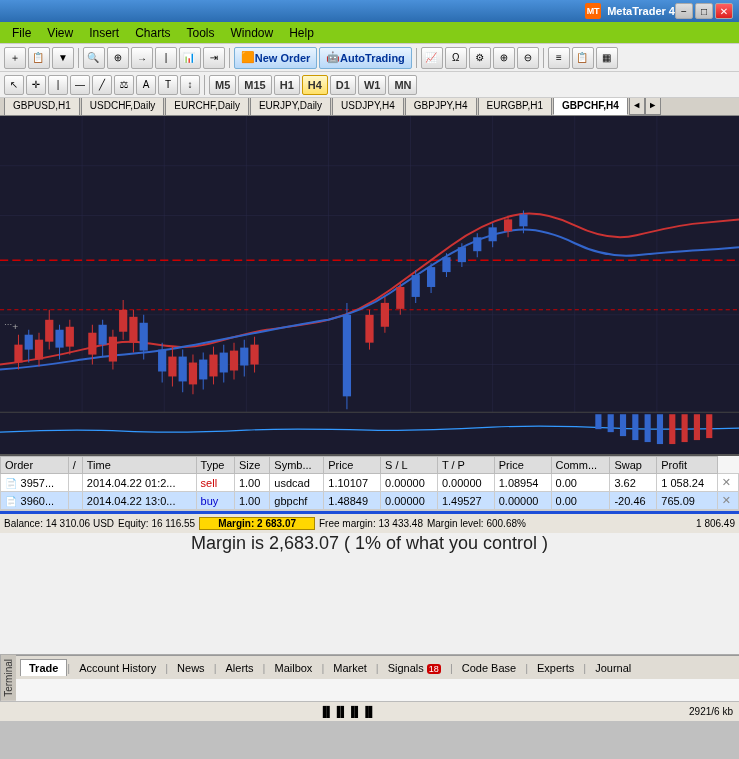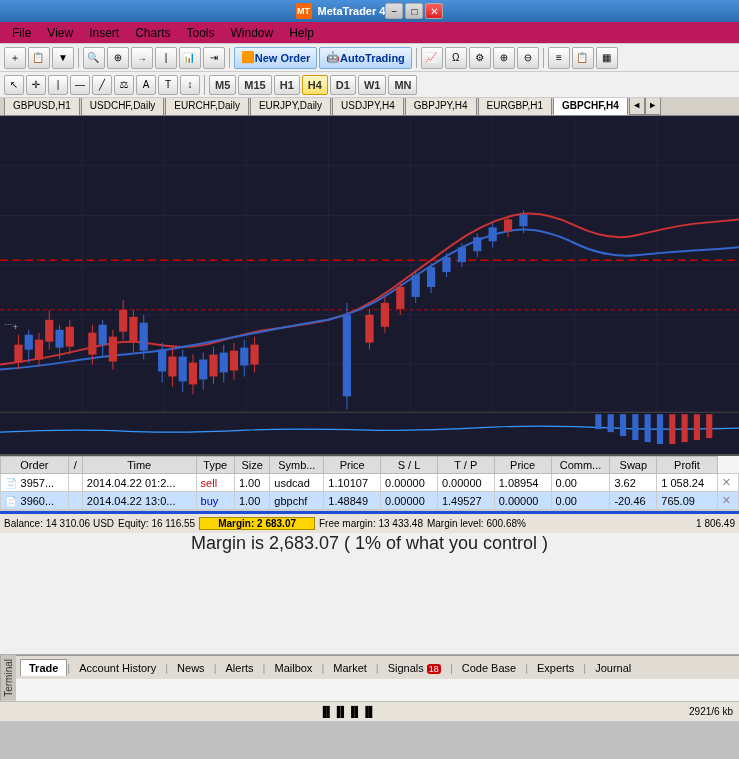--- a/index.html
+++ b/index.html
@@ -1,28 +1,28 @@
 <!DOCTYPE html>
 <html><head>
   <meta charset="utf-8">
   <style>
     * { margin: 0; padding: 0; box-sizing: border-box; }
     body { width: 739px; height: 759px; background: #c0c0c0; font-family: 'Segoe UI', Arial, sans-serif; font-size: 11px; overflow: hidden; }
 
     
-    .title-bar { height: 22px; background: linear-gradient(to bottom, #4a90d9, #2b6cb0); display: flex; align-items: center; justify-content: center; padding: 0 6px; }
+    .title-bar { height: 22px; background: linear-gradient(to bottom, #4a90d9, #2b6cb0); display: flex; align-items: center; justify-content: flex-end; padding: 0 6px; }
     .title-bar-left { display: flex; align-items: center; gap: 6px; }
     .title-bar-icon { width: 16px; height: 16px; background: #ff6600; border-radius: 2px; display: flex; align-items: center; justify-content: center; color: white; font-size: 9px; font-weight: bold; }
     .title-bar-title { color: white; font-size: 11px; font-weight: bold; }
     .title-bar-controls { display: flex; gap: 2px; }
     .title-btn { width: 18px; height: 16px; border: 1px solid #aaa; background: linear-gradient(to bottom, #e0e0e0, #c0c0c0); display: flex; align-items: center; justify-content: center; font-size: 10px; cursor: pointer; border-radius: 2px; }
     .title-btn.close { background: linear-gradient(to bottom, #ff6060, #dd2020); color: white; }
 
     
-    .menu-bar { height: 22px; background: #be185d; display: flex; align-items: center; padding: 0 4px; border-bottom: 1px solid #ccc; }
+    .menu-bar { height: 22px; background: #84cc16; display: flex; align-items: center; padding: 0 4px; border-bottom: 1px solid #ccc; }
     .menu-item { padding: 2px 8px; font-size: 12px; cursor: pointer; color: #000; }
 
     
     .toolbar { height: 28px; background: #f0f0f0; border-bottom: 1px solid #ccc; display: flex; align-items: center; padding: 0 4px; gap: 2px; flex-wrap: nowrap; overflow: hidden; }
     .tb-btn { height: 22px; min-width: 22px; background: linear-gradient(to bottom, #fff, #ddd); border: 1px solid #aaa; border-radius: 2px; display: flex; align-items: center; justify-content: center; cursor: pointer; font-size: 10px; padding: 0 3px; }
     .tb-btn-special { background: linear-gradient(to bottom, #e8f4ff, #b8d8f8); border-color: #7ab0d8; color: #003399; font-weight: bold; padding: 0 6px; font-size: 11px; }
     .tb-separator { width: 1px; height: 20px; background: #aaa; margin: 0 2px; }
 
     
     .toolbar2 { height: 26px; background: #f0f0f0; border-bottom: 1px solid #ccc; display: flex; align-items: center; padding: 0 4px; gap: 2px; }
@@ -38,21 +38,21 @@
 
     
     .chart-area { height: 340px; background: #1a1a2e; position: relative; overflow: hidden; border-bottom: 2px solid #555; }
     .chart-svg { width: 100%; height: 100%; }
 
     
     .terminal-area { height: 245px; background: #f5f5f5; display: flex; flex-direction: column; }
 
     
     .orders-table { width: 100%; border-collapse: collapse; font-size: 11px; }
-    .orders-table th { background: #ddd; border: 1px solid #bbb; padding: 2px 4px; text-align: center; font-weight: normal; white-space: nowrap; cursor: pointer; }
+    .orders-table th { background: #ddd; border: 1px solid #bbb; padding: 2px 4px; text-align: left; font-weight: normal; white-space: nowrap; cursor: pointer; }
     .orders-table td { border: 1px solid #ccc; padding: 2px 4px; white-space: nowrap; background: #fff; }
     .orders-table tr.highlight td { background: #c8e0ff; }
 
     
     .status-bar { height: 22px; background: #e8e4dc; border-top: 3px solid #1d4ed8; display: flex; align-items: center; padding: 0 4px; font-size: 10px; gap: 4px; }
     .status-item { color: #000; }
     .status-item.highlight { background: #ffd700; border: 1px solid #aa8800; padding: 0 18px; font-weight: bold; }
 
     
     .info-area { flex: 1; background: #f0f0f0; display: flex; flex-direction: column; align-items: center; justify-content: flex-start; font-size: 16px; color: #333; gap: 10px; }

